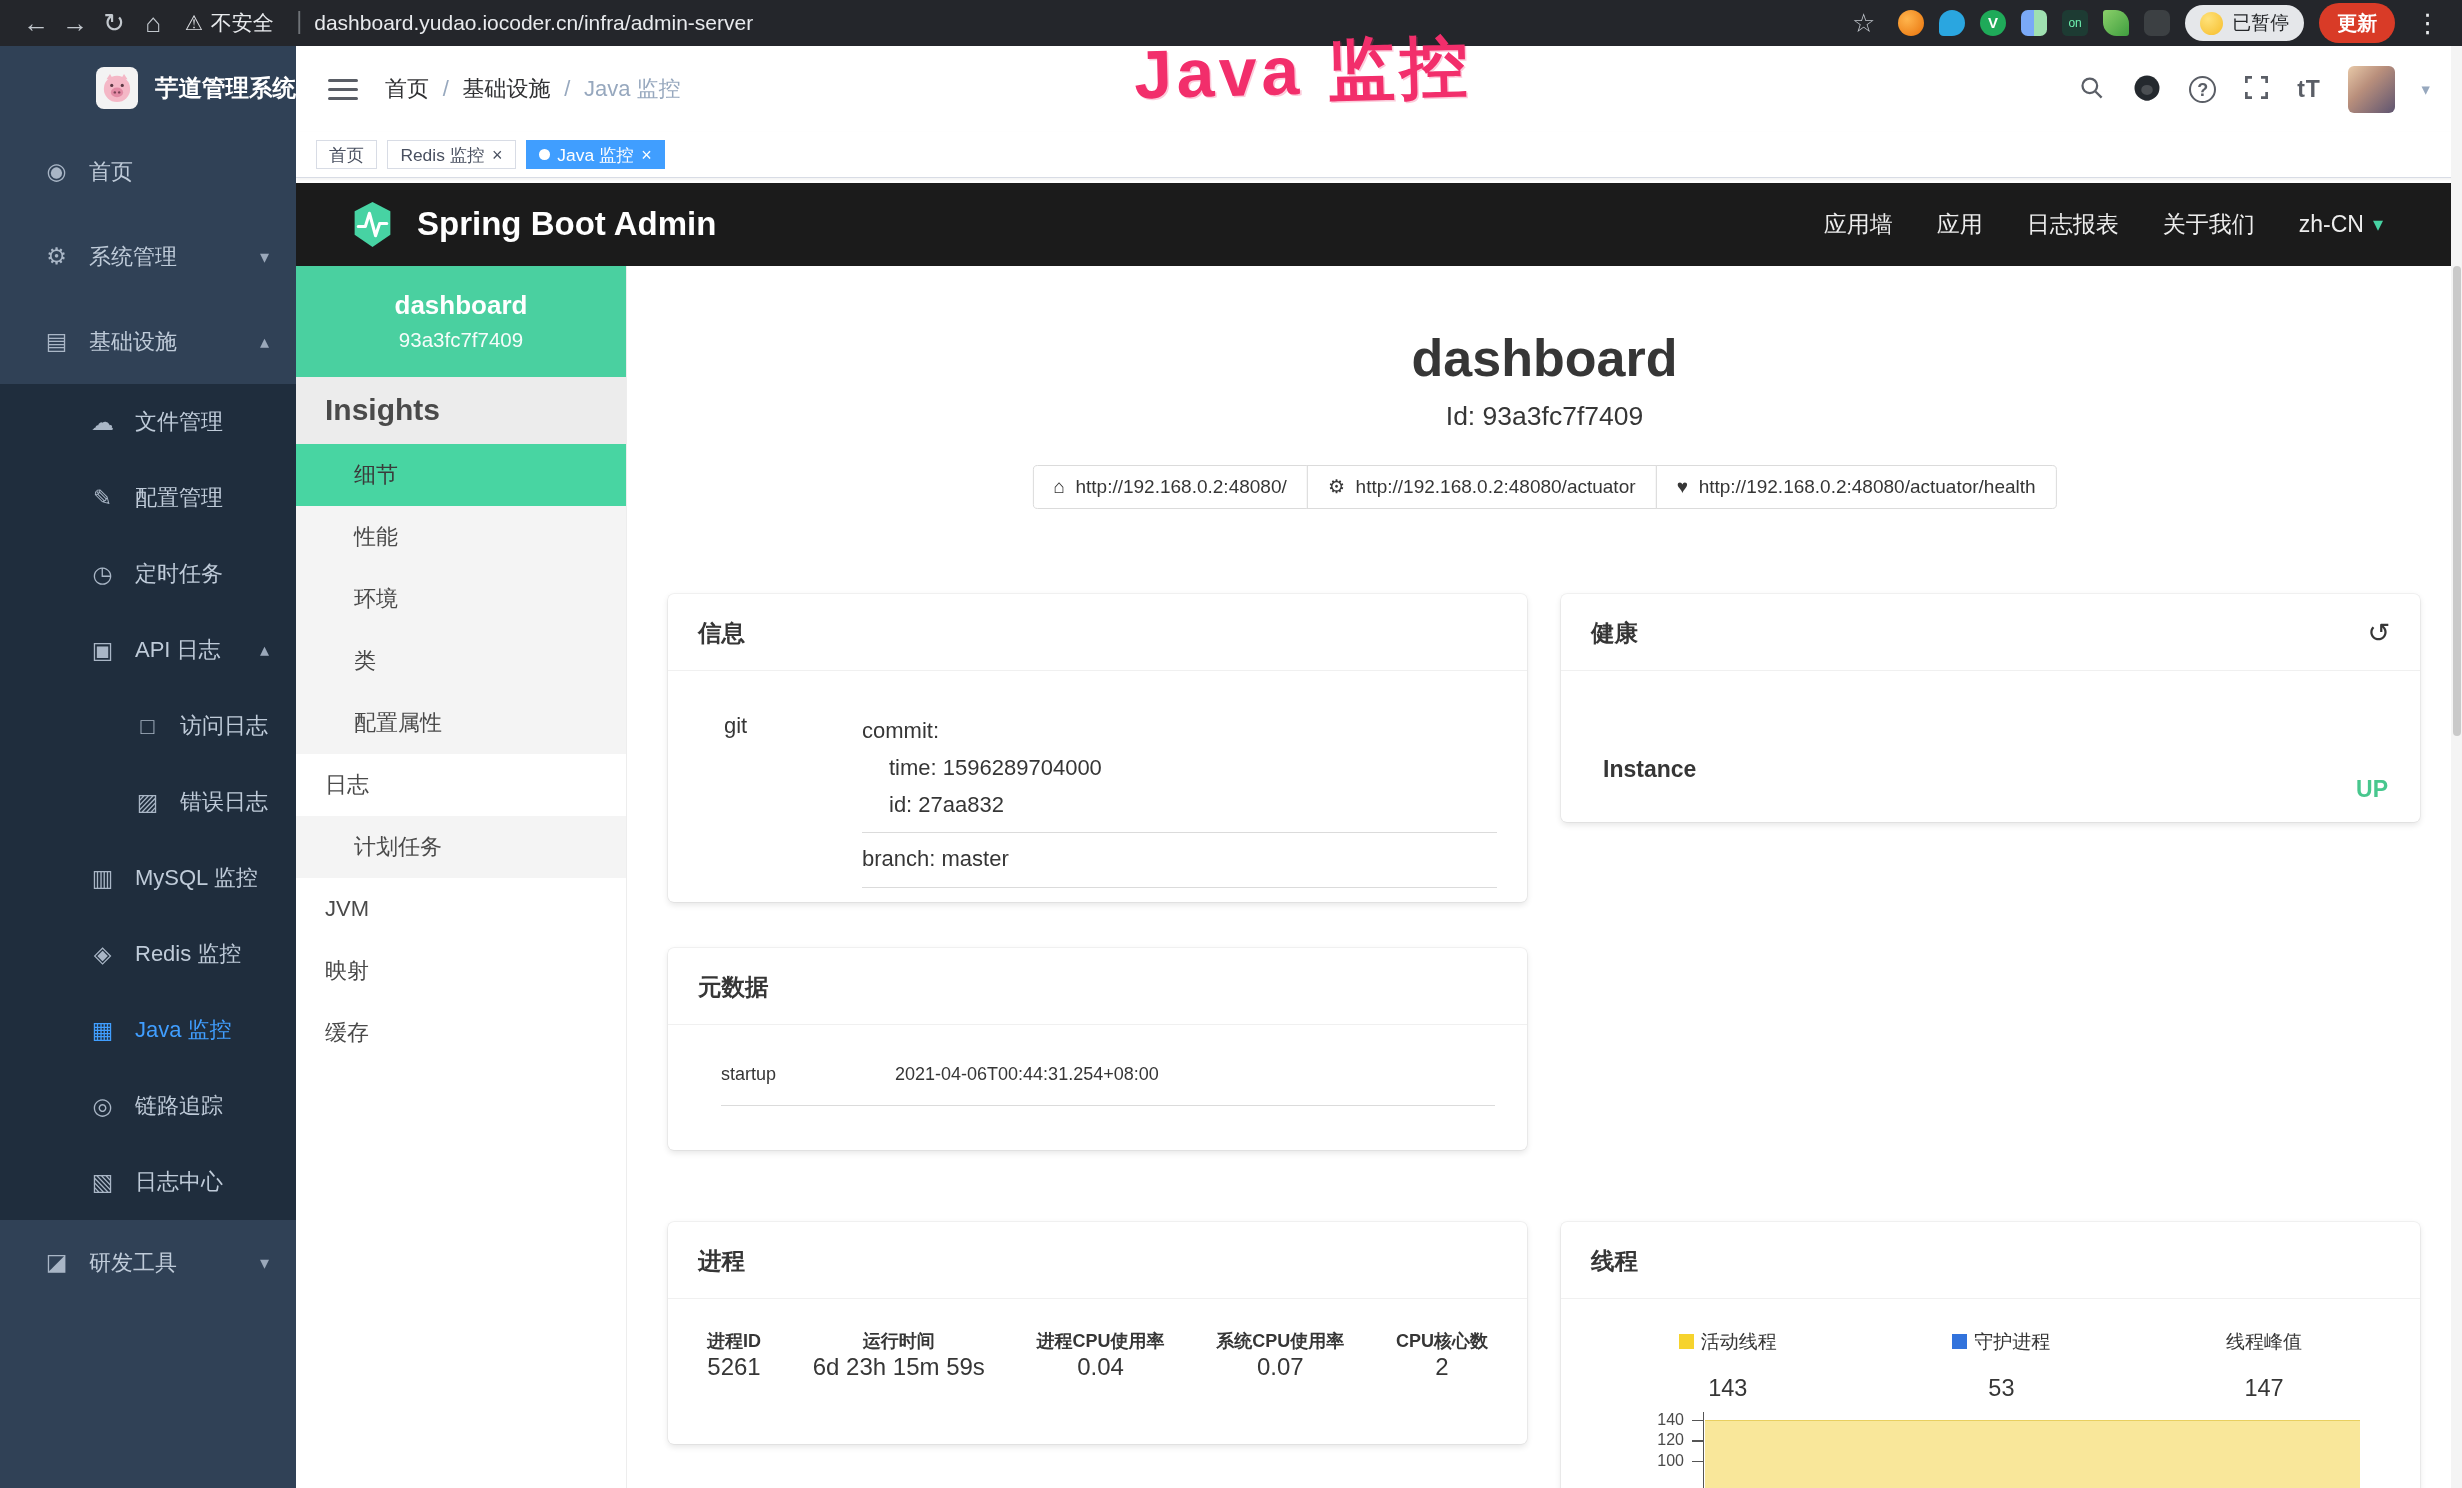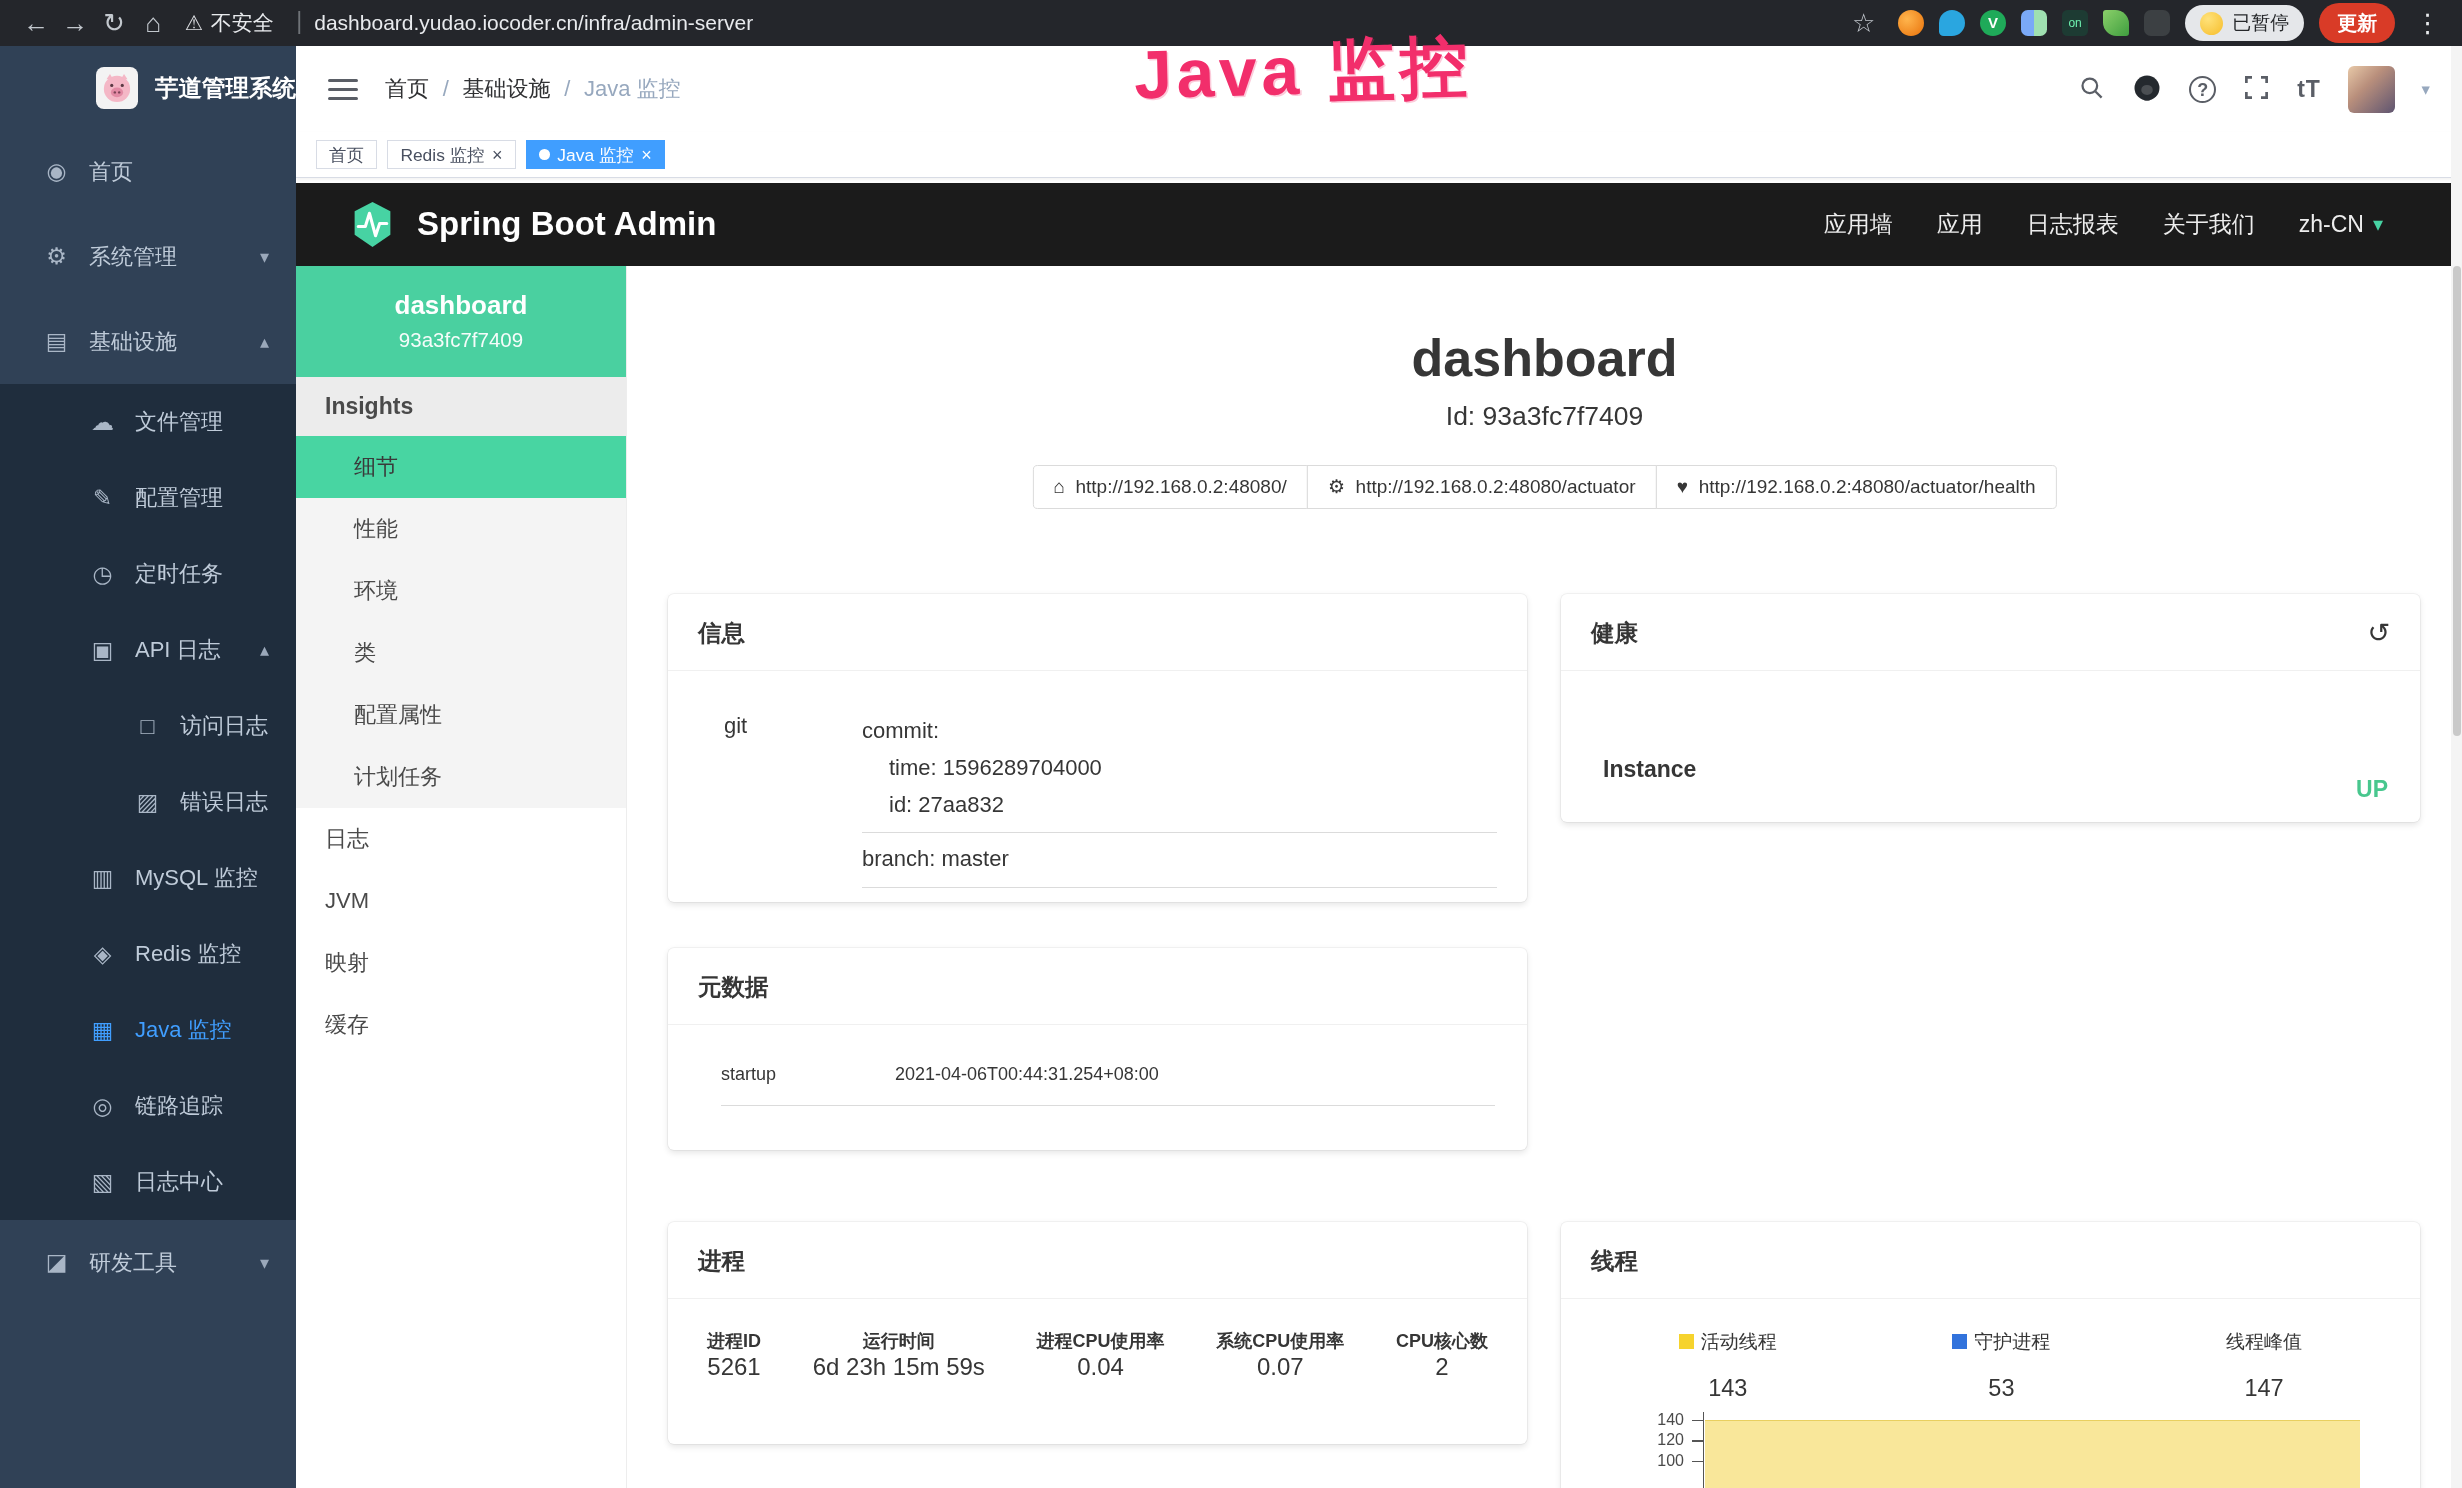--- a/index.html
+++ b/index.html
@@ -83,22 +83,22 @@
   .sba-nav .item { cursor:pointer; }
   .locale { display:flex; align-items:center; gap:9px; cursor:pointer; }
   .locale .caret { color:#47d3a3; font-size:20px; }
 
   .sba-body { display:flex; height:1223px; }
   .inst-sidebar { width:331px; flex:none; background:#fff; border-right:0.8px solid #ededed; }
   .inst-head { height:111px; background:#4ad0a0; color:#fff; display:flex; flex-direction:column;
                align-items:center; justify-content:center; gap:7.6px; cursor:pointer; }
   .inst-name { font-size:26px; font-weight:bold; }
   .inst-id { font-size:20.5px; opacity:.95; }
-  .inst-group-header { height:59px; display:flex; align-items:center; padding-left:29px;
-                       font-size:23px; font-weight:bold; color:#4a4a4a; background:#ececec; }
+  .inst-group-header { height:67px; display:flex; align-items:center; padding-left:29px;
+                       font-size:30px; font-weight:bold; color:#4a4a4a; background:#ececec; }
   .inst-item { height:62px; display:flex; align-items:center; font-size:22px; color:#4a4a4a; cursor:pointer; }
   .inst-item.child { padding-left:58px; background:#f4f4f4; }
   .inst-item.child.active { background:#48d5a2; color:#3a3a3a; }
   .inst-item.root { padding-left:29px; background:#fff; }
 
   .sba-content { flex:1; position:relative; background:#fff; overflow:hidden; }
   .page-title { position:absolute; top:62px; left:0; right:0; text-align:center;
                 font-size:52px; font-weight:bold; color:#363636; }
   .page-id { position:absolute; top:135px; left:0; right:0; text-align:center; font-size:26.5px; color:#363636; }
   .link-group { position:absolute; top:199px; left:50%; transform:translateX(-50%); display:flex; }
@@ -367,22 +367,22 @@
       <div class="inst-head">
         <span class="inst-name">dashboard</span>
         <span class="inst-id">93a3fc7f7409</span>
       </div>
       <div class="inst-group-header">Insights</div>
       <div class="inst-item child active">细节</div>
       <div class="inst-item child">性能</div>
       <div class="inst-item child">环境</div>
       <div class="inst-item child">类</div>
       <div class="inst-item child">配置属性</div>
+      <div class="inst-item root">日志</div>
       <div class="inst-item child">计划任务</div>
-      <div class="inst-item root">日志</div>
       <div class="inst-item root">JVM</div>
       <div class="inst-item root">映射</div>
       <div class="inst-item root">缓存</div>
     </div>
 
     <div class="sba-content">
       <div class="page-title">dashboard</div>
       <div class="page-id">Id: 93a3fc7f7409</div>
 
       <div class="link-group">

